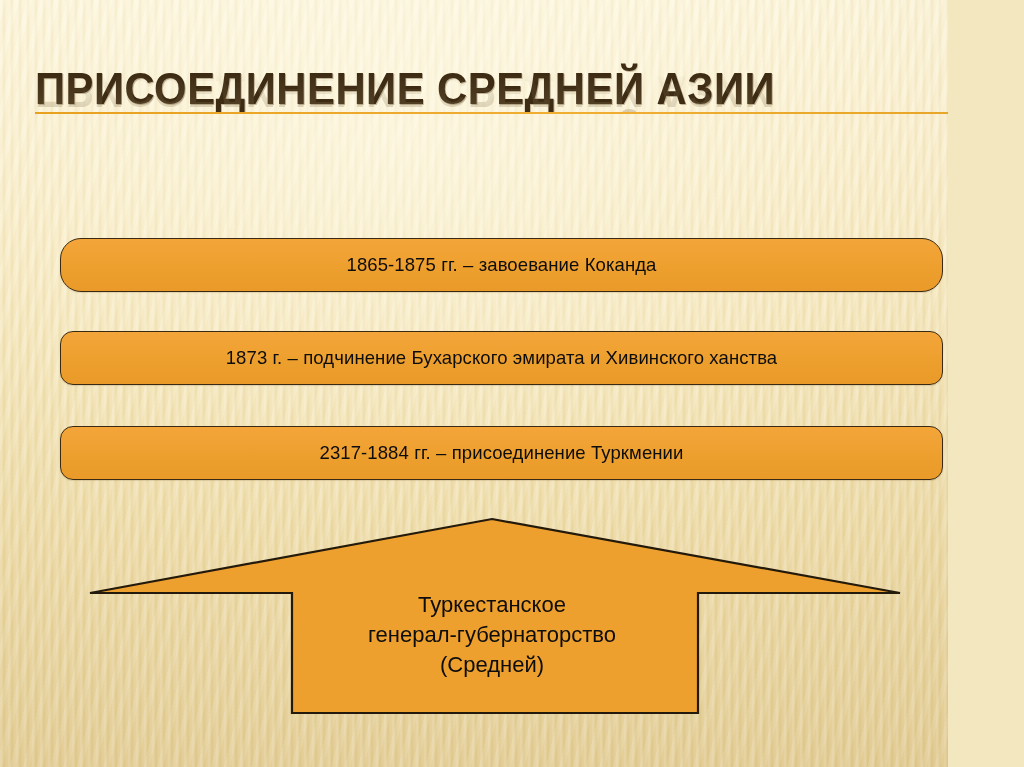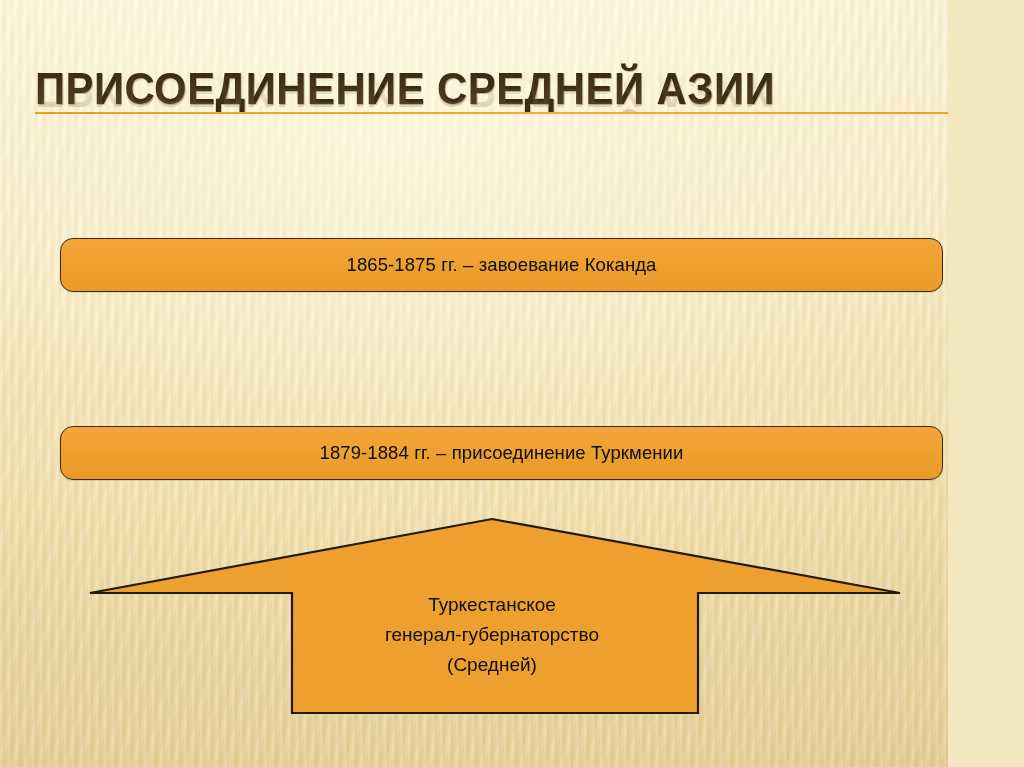--- a/index.html
+++ b/index.html
@@ -106,40 +106,40 @@
     display:flex; align-items:center; justify-content:center;
     box-shadow:0 1px 1px rgba(120,90,40,.18);
   }
   .event-label {
     font-size:18.5px;
     color:#0d0d0d;
     letter-spacing:.1px;
     white-space:nowrap;
   }
   #event-box-0 { top:143px; }
-  #event-box-1 { top:238px; }
+  #event-box-1 { top:238px;border-radius:21px; }
   #event-box-2 { top:331px; }
   #event-box-3 { top:426px; }
 
   
   #arrow-shape {
     position:absolute;
     left:80px; top:512px;
     width:830px; height:208px;
   }
   #arrow-shape svg { display:block; width:830px; height:208px; }
   #arrow-text {
     position:absolute;
     left:286px; top:590px;
     width:412px;
     text-align:center;
     pointer-events:none;
   }
   #arrow-text div {
-    font-size:19px;
+    font-size:22px;
     line-height:30px;
     color:#0d0d0d;
     white-space:nowrap;
   }
 </style>
 </head>
 <body>
 
 <div id="slide">
 
@@ -149,22 +149,25 @@
 
   <div id="title-block">
     <div id="page-title" class="title-text">Присоединение Средней Азии</div>
     <div id="title-reflection" class="title-text">Присоединение Средней Азии</div>
   </div>
   <div id="title-rule"></div>
 
   <div class="event-box" id="event-box-1">
     <span class="event-label">1865-1875 гг. – завоевание Коканда</span>
   </div>
+  <div class="event-box" id="event-box-2">
+    <span class="event-label">1873 г. – подчинение Бухарского эмирата и Хивинского ханства</span>
+  </div>
   <div class="event-box" id="event-box-3">
-    <span class="event-label">1879-1884 гг. – присоединение Туркмении</span>
+    <span class="event-label">2317-1884 гг. – присоединение Туркмении</span>
   </div>
 
   <div id="arrow-shape">
     <svg viewBox="0 0 830 208" xmlns="http://www.w3.org/2000/svg">
       <polygon points="412,7 820,81 618,81 618,201 212,201 212,81 10,81" fill="#eea02f" stroke="#241a0c" stroke-width="2.2" stroke-linejoin="miter"></polygon>
     </svg>
   </div>
 
   <div id="arrow-text">
     <div>Туркестанское</div>

